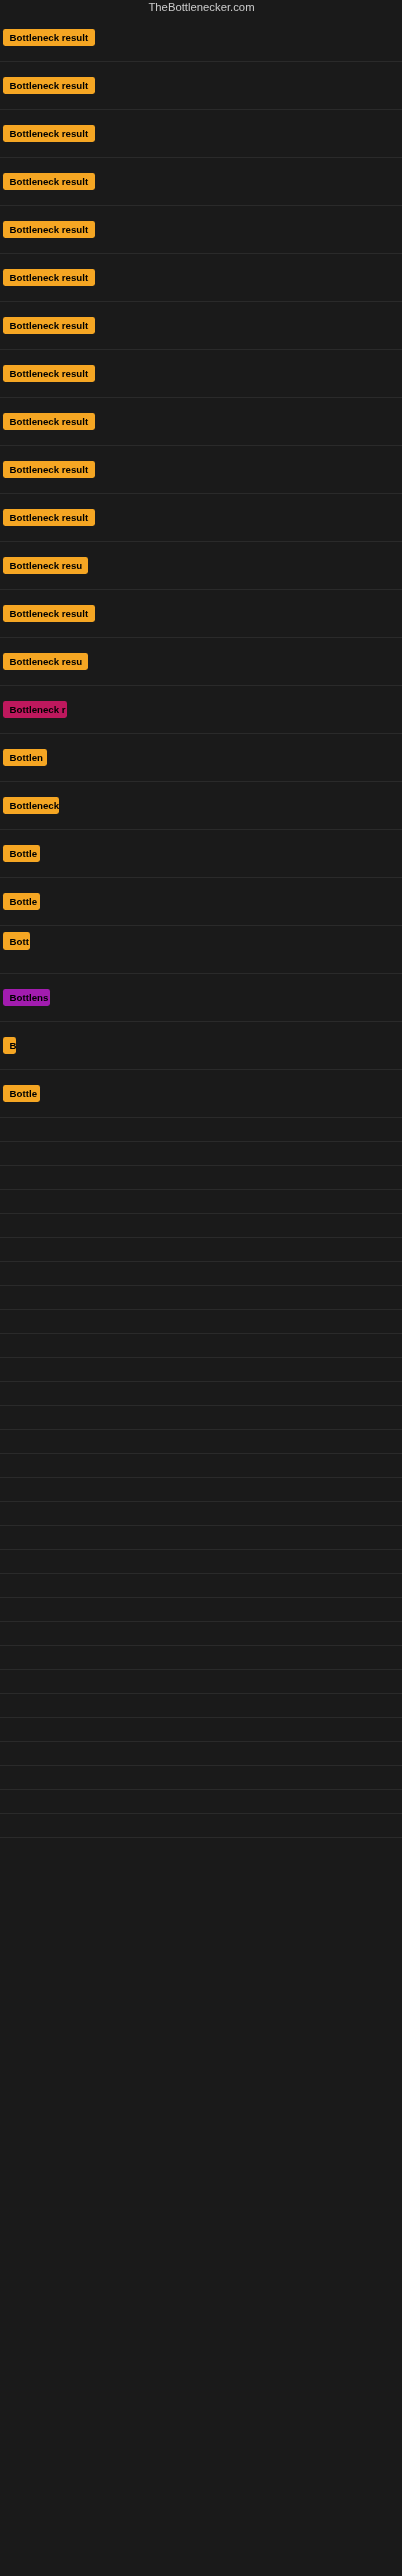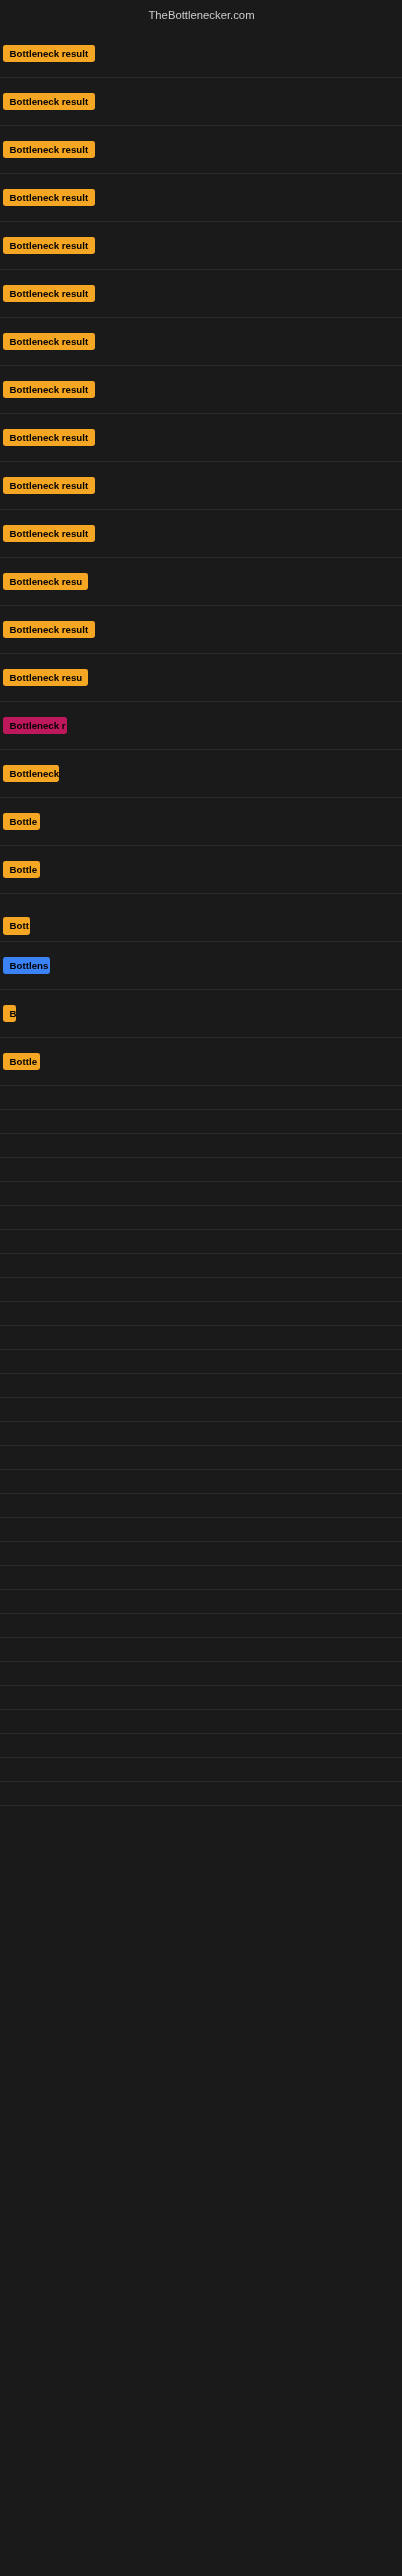--- a/index.html
+++ b/index.html
@@ -13,21 +13,21 @@
       min-height: 2576px;
       background-color: #1a1a1a;
       font-family: Arial, sans-serif;
       position: relative;
     }
 
     .site-title {
       text-align: center;
       color: #cccccc;
       font-size: 11.3px;
-      padding: 9px 0;
+      padding: 1px 0;
       width: 100%;
     }
   </style>
 </head>
 <body>
 
 <div style="position: relative; width: 403px; min-height: 2576px; background: #1a1a1a;">
 
   <div class="site-title">
     <span>TheBottlenecker.com</span>
@@ -73,33 +73,36 @@
       <div style="padding: 6.4px 3.2px; border-bottom: 0.8px solid rgb(42, 42, 42); display: flex; align-items: center; min-height: 48px;">
         <span style="display: inline-block; background-color: rgb(245, 166, 35); color: rgb(0, 0, 0); font-size: 9.7px; font-weight: bold; padding: 3.2px 6.4px; border-radius: 2.4px; white-space: nowrap; overflow: hidden; max-width: 97px; cursor: pointer;">Bottleneck result</span>
       </div>
       <div style="padding: 6.4px 3.2px; border-bottom: 0.8px solid rgb(42, 42, 42); display: flex; align-items: center; min-height: 48px;">
         <span style="display: inline-block; background-color: rgb(245, 166, 35); color: rgb(0, 0, 0); font-size: 9.7px; font-weight: bold; padding: 3.2px 6.4px; border-radius: 2.4px; white-space: nowrap; overflow: hidden; max-width: 85px; cursor: pointer;">Bottleneck resu</span>
       </div>
       <div style="padding: 6.4px 3.2px; border-bottom: 0.8px solid rgb(42, 42, 42); display: flex; align-items: center; min-height: 48px;">
         <span style="display: inline-block; background-color: #be185d; color: rgb(0, 0, 0); font-size: 9.7px; font-weight: bold; padding: 3.2px 6.4px; border-radius: 2.4px; white-space: nowrap; overflow: hidden; max-width: 64px; cursor: pointer;">Bottleneck r</span>
       </div>
       <div style="padding: 6.4px 3.2px; border-bottom: 0.8px solid rgb(42, 42, 42); display: flex; align-items: center; min-height: 48px;">
+        <span style="display: inline-block; background-color: rgb(245, 166, 35); color: rgb(0, 0, 0); font-size: 9.7px; font-weight: bold; padding: 3.2px 6.4px; border-radius: 2.4px; white-space: nowrap; overflow: hidden; max-width: 44px; cursor: pointer;">Bottlen</span>
+      </div>
+      <div style="padding: 6.4px 3.2px; border-bottom: 0.8px solid rgb(42, 42, 42); display: flex; align-items: center; min-height: 48px;">
         <span style="display: inline-block; background-color: rgb(245, 166, 35); color: rgb(0, 0, 0); font-size: 9.7px; font-weight: bold; padding: 3.2px 6.4px; border-radius: 2.4px; white-space: nowrap; overflow: hidden; max-width: 56px; cursor: pointer;">Bottleneck</span>
       </div>
       <div style="padding: 6.4px 3.2px; border-bottom: 0.8px solid rgb(42, 42, 42); display: flex; align-items: center; min-height: 48px;">
         <span style="display: inline-block; background-color: rgb(245, 166, 35); color: rgb(0, 0, 0); font-size: 9.7px; font-weight: bold; padding: 3.2px 6.4px; border-radius: 2.4px; white-space: nowrap; overflow: hidden; max-width: 37px; cursor: pointer;">Bottle</span>
       </div>
       <div style="padding: 6.4px 3.2px; border-bottom: 0.8px solid rgb(42, 42, 42); display: flex; align-items: center; min-height: 48px;">
         <span style="display: inline-block; background-color: rgb(245, 166, 35); color: rgb(0, 0, 0); font-size: 9.7px; font-weight: bold; padding: 3.2px 6.4px; border-radius: 2.4px; white-space: nowrap; overflow: hidden; max-width: 37px; cursor: pointer;">Bottle</span>
       </div>
-      <div style="padding: 6.4px 3.2px; border-bottom: 0.8px solid rgb(42, 42, 42); display: flex; align-items: flex-end; min-height: 48px;">
+      <div style="padding: 6.4px 3.2px; border-bottom: 0.8px solid rgb(42, 42, 42); display: flex; align-items: flex-start; min-height: 48px;">
         <span style="display: inline-block; background-color: rgb(245, 166, 35); color: rgb(0, 0, 0); font-size: 9.7px; font-weight: bold; padding: 3.2px 6.4px; border-radius: 2.4px; white-space: nowrap; overflow: hidden; max-width: 27px; cursor: pointer;">Bott</span>
       </div>
       <div style="padding: 6.4px 3.2px; border-bottom: 0.8px solid rgb(42, 42, 42); display: flex; align-items: center; min-height: 48px;">
-        <span style="display: inline-block; background-color: #3b82f6; color: rgb(0, 0, 0); font-size: 9.7px; font-weight: bold; padding: 3.2px 6.4px; border-radius: 2.4px; white-space: nowrap; overflow: hidden; max-width: 47px; cursor: pointer;">Bottlens</span>
+        <span style="display: inline-block; background-color: #a21caf; color: rgb(0, 0, 0); font-size: 9.7px; font-weight: bold; padding: 3.2px 6.4px; border-radius: 2.4px; white-space: nowrap; overflow: hidden; max-width: 47px; cursor: pointer;">Bottlens</span>
       </div>
       <div style="padding: 6.4px 3.2px; border-bottom: 0.8px solid rgb(42, 42, 42); display: flex; align-items: center; min-height: 48px;">
         <span style="display: inline-block; background-color: rgb(245, 166, 35); color: rgb(0, 0, 0); font-size: 9.7px; font-weight: bold; padding: 3.2px 6.4px; border-radius: 2.4px; white-space: nowrap; overflow: hidden; max-width: 11.3px; cursor: pointer;">B</span>
       </div>
       <div style="padding: 6.4px 3.2px; border-bottom: 0.8px solid rgb(42, 42, 42); display: flex; align-items: center; min-height: 48px;">
         <span style="display: inline-block; background-color: rgb(245, 166, 35); color: rgb(0, 0, 0); font-size: 9.7px; font-weight: bold; padding: 3.2px 6.4px; border-radius: 2.4px; white-space: nowrap; overflow: hidden; max-width: 37px; cursor: pointer;">Bottle</span>
       </div>
       <div style="min-height: 24px; border-bottom: 0.8px solid rgb(42, 42, 42);"></div>
       <div style="min-height: 24px; border-bottom: 0.8px solid rgb(42, 42, 42);"></div>
       <div style="min-height: 24px; border-bottom: 0.8px solid rgb(42, 42, 42);"></div>

